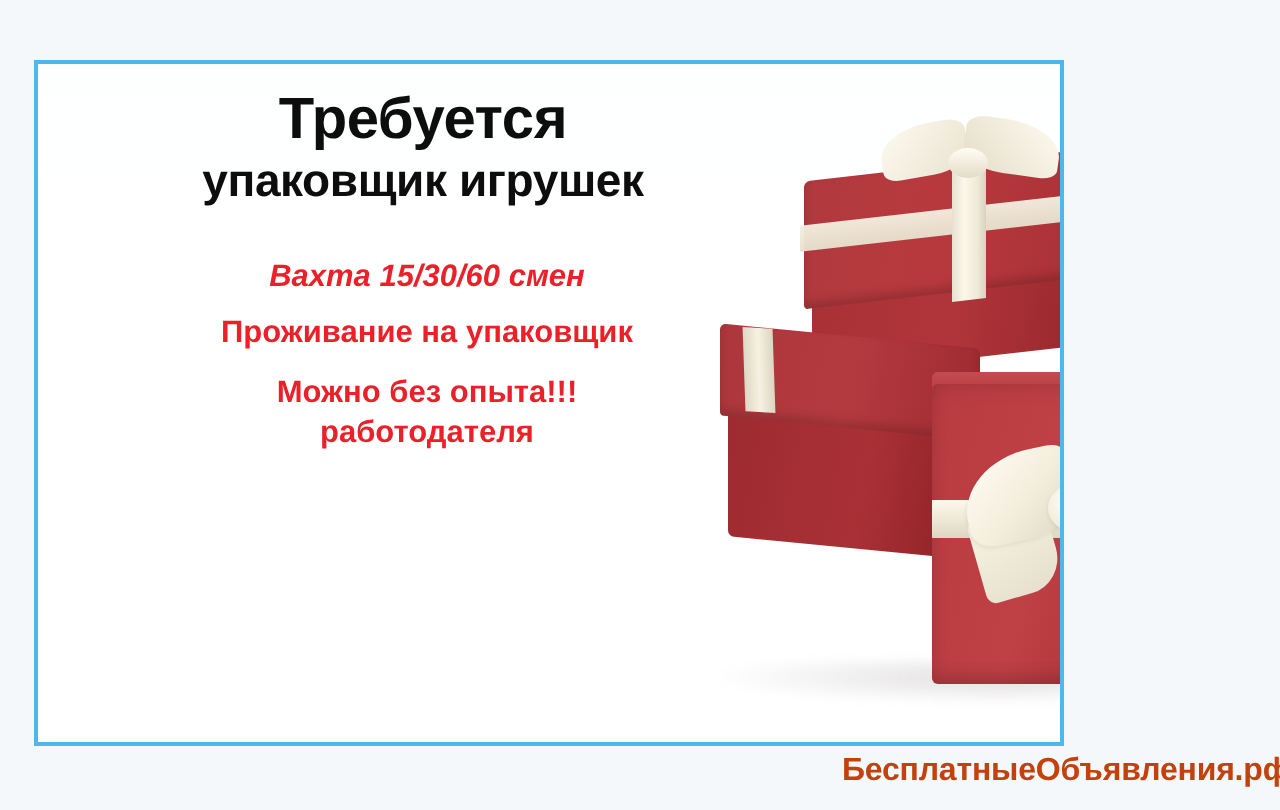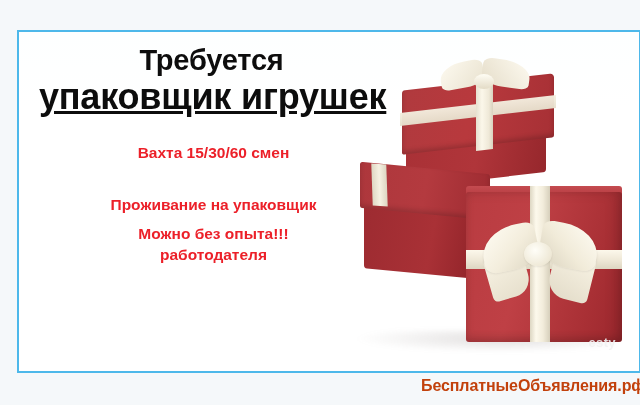--- a/index.html
+++ b/index.html
@@ -18,21 +18,21 @@
     width: 640px;
     height: 405px;
     background: #f5f8fa;
     overflow: hidden;
   }
   
   .ad-frame {
     position: absolute;
     left: 17px;
     top: 30px;
-    width: 624px;
+    width: 515px;
     height: 343px;
     box-sizing: border-box;
     border: 2px solid #4db8ea;
     background: #ffffff;
     overflow: hidden;
   }
   .frame-inner-sheen {
     position: absolute;
     left: 0; top: 0; right: 0; bottom: 0;
     background: linear-gradient(180deg,#fdffff 0%,#ffffff 22%,#ffffff 100%);
@@ -48,35 +48,35 @@
   .headline {
     color: #0d0d0d;
     font-weight: bold;
     font-size: 29px;
     line-height: 1.13;
     text-align: center;
     letter-spacing: -0.2px;
     white-space: nowrap;
   }
   .headline .hl-1 { display:block; }
-  .headline .hl-2 { display:block; font-size: 36px; text-decoration: underline; }
+  .headline .hl-2 { display:block; font-size: 23px; }
 
   .sub-wrap {
     margin-top: 26px;
     text-align: center;
   }
   .sub-shift { padding-left: 4px; }
   .sub-line {
     color: #ec2029;
     font-weight: bold;
     font-size: 15.5px;
     line-height: 1.32;
     text-align: center;
   }
-  .sub-line.l1 { margin-bottom: 31px; }
+  .sub-line.l1 { margin-bottom: 8px; font-style: italic; }
   .sub-line.l2 { margin-bottom: 9px; }
   .sub-line.l3 { margin-bottom: 0; }
 
   
   .gift-photo {
     position: absolute;
     left: 335px;
     top: 28px;
     width: 268px;
     height: 300px;

